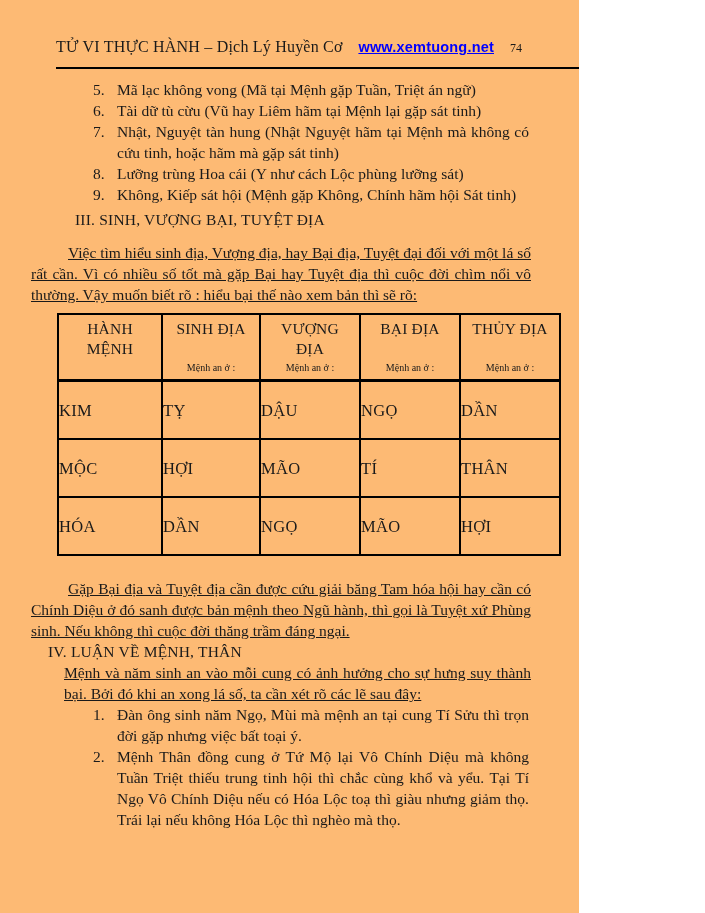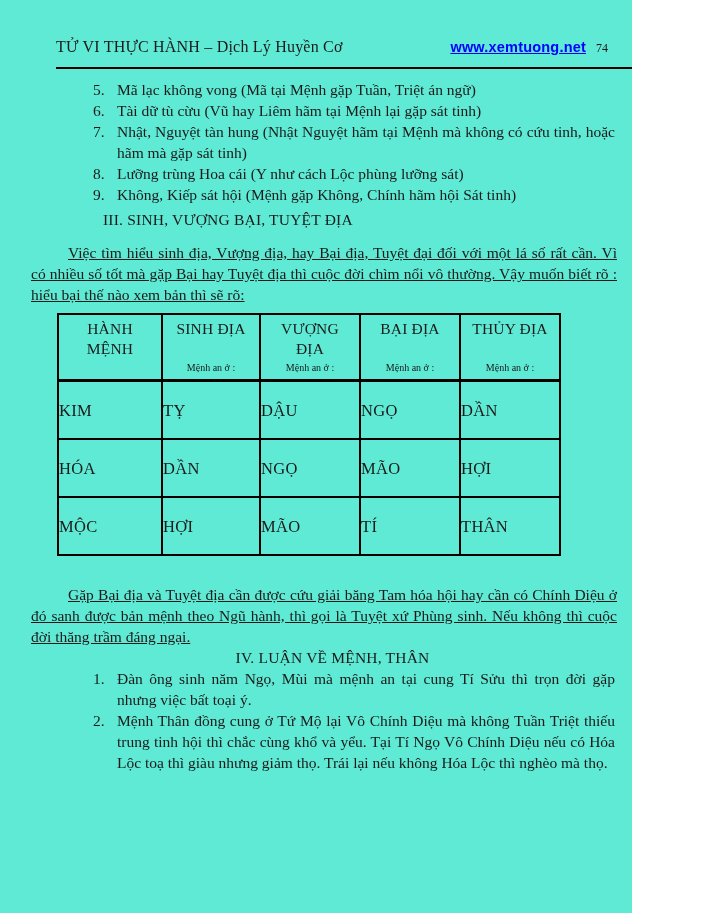--- a/index.html
+++ b/index.html
@@ -1,38 +1,38 @@
 <!DOCTYPE html>
 <html><head>
 <meta charset="utf-8">
 <style>
   html,body{margin:0;padding:0;background:#ffffff;}
   .page{
     position:relative;
-    width:632px;height:913px;
+    width:579px;height:913px;
     box-sizing:border-box;
-    padding:36px 15px 0 31px;
-    background:#5eead4;
+    padding:36px 48px 0 31px;
+    background:#fdba74;
     color:#1a1a1a;
     font-family:"Liberation Serif","DejaVu Serif",serif;
     font-size:15.5px;
     line-height:21px;
     overflow:hidden;
   }
   
   .header{
     margin-left:25px;
     padding-right:9px;
     display:flex;
     align-items:baseline;
     justify-content:space-between;
     height:21px;
   }
   .header-title{font-size:16px;letter-spacing:.2px;white-space:nowrap;}
-  .header-right{display:flex;align-items:baseline;gap:10px;}
+  .header-right{display:flex;align-items:baseline;gap:16px;}
   .header-link{
     font-family:"Liberation Sans","DejaVu Sans",sans-serif;
     font-weight:bold;
     font-size:14.5px;
     color:#0000ff;
     text-decoration:underline;
     letter-spacing:.2px;
     cursor:pointer;
   }
   .header-pagenum{font-size:12px;}
@@ -41,29 +41,29 @@
     margin-top:10px;
     width:614px;height:0;
     border-top:2px solid #000;
   }
   
   .nlist{margin-top:10px;}
   .li{display:flex;margin-left:62px;margin-right:0;}
   .li .num{flex:0 0 24px;}
   .li .txt{flex:1 1 auto;text-align:justify;padding-right:2px;}
   
-  .heading3{margin-top:4px;margin-left:72px;letter-spacing:.2px;}
+  .heading3{margin-top:4px;margin-left:44px;letter-spacing:.2px;}
   .para{
     margin:0;
     text-align:justify;
     text-decoration:underline;
   }
   .para.indent{text-indent:37px;}
   .p-intro{margin-top:12px;}
-  .p-outro{margin-top:28px;}
+  .p-outro{margin-top:22px;}
   
   table.dia{
     border-collapse:collapse;
     margin-top:8px;
     margin-left:26px;
     width:502px;
     table-layout:fixed;
   }
   table.dia,table.dia th,table.dia td{border:2px solid #000;}
   table.dia th,table.dia td{
@@ -80,21 +80,21 @@
     align-items:center;
     padding:4px 2px 3px 2px;
     box-sizing:border-box;
   }
   .th-label{font-size:15.5px;line-height:20px;white-space:pre-line;letter-spacing:.2px;}
   .th-sub{font-size:10px;line-height:17px;}
   td.cell{font-size:16.5px;letter-spacing:.3px;white-space:pre-line;line-height:21px;}
   tr.r-std td{height:56px;margin-left:34px;}
   tr.r-tall td{height:78px;}
   
-  .heading4{margin-left:17px;letter-spacing:.2px;text-align:center;}
+  .heading4{margin-left:17px;letter-spacing:.2px;}
   .sec4-intro{margin-left:33px;text-align:justify;}
 </style>
 </head>
 <body>
 
 <div class="page">
 
   <div class="header">
     <span class="header-title">TỬ VI THỰC HÀNH – Dịch Lý Huyền Cơ</span>
     <span class="header-right">
@@ -177,40 +177,41 @@
     </thead>
     <tbody>
       <tr class="r-std">
         <td class="cell">KIM</td>
         <td class="cell">TỴ</td>
         <td class="cell">DẬU</td>
         <td class="cell">NGỌ</td>
         <td class="cell">DẦN</td>
       </tr>
       <tr class="r-std">
+        <td class="cell">MỘC</td>
+        <td class="cell">HỢI</td>
+        <td class="cell">MÃO</td>
+        <td class="cell">TÍ</td>
+        <td class="cell">THÂN</td>
+      </tr>
+      <tr class="r-std">
         <td class="cell">HÓA</td>
         <td class="cell">DẦN</td>
         <td class="cell">NGỌ</td>
         <td class="cell">MÃO</td>
         <td class="cell">HỢI</td>
       </tr>
-      <tr class="r-std">
-        <td class="cell">MỘC</td>
-        <td class="cell">HỢI</td>
-        <td class="cell">MÃO</td>
-        <td class="cell">TÍ</td>
-        <td class="cell">THÂN</td>
-      </tr>
     </tbody>
   </table>
 
   <p class="para indent p-outro">Gặp Bại địa và Tuyệt địa cần được cứu giải băng Tam hóa hội hay cần có Chính Diệu ở đó sanh được bản mệnh theo Ngũ hành, thì gọi là Tuyệt xứ Phùng sinh. Nếu không thì cuộc đời thăng trầm đáng ngại.</p>
 
   <div class="heading4">IV. LUẬN VỀ MỆNH, THÂN</div>
 
+  <p class="para sec4-intro">Mệnh và năm sinh an vào mỗi cung có ảnh hưởng cho sự hưng suy thành bại. Bởi đó khi an xong lá số, ta cần xét rõ các lẽ sau đây:</p>
 
   <div class="nlist" style="margin-top:0">
     <div class="li">
       <span class="num">1.</span>
       <span class="txt">Đàn ông sinh năm Ngọ, Mùi mà mệnh an tại cung Tí Sửu thì trọn đời gặp nhưng việc bất toại ý.</span>
     </div>
     <div class="li">
       <span class="num">2.</span>
       <span class="txt">Mệnh Thân đồng cung ở Tứ Mộ lại Vô Chính Diệu mà không Tuần Triệt thiếu trung tinh hội thì chắc cùng khổ và yểu. Tại Tí Ngọ Vô Chính Diệu nếu có Hóa Lộc toạ thì giàu nhưng giảm thọ. Trái lại nếu không Hóa Lộc thì nghèo mà thọ.</span>
     </div>

